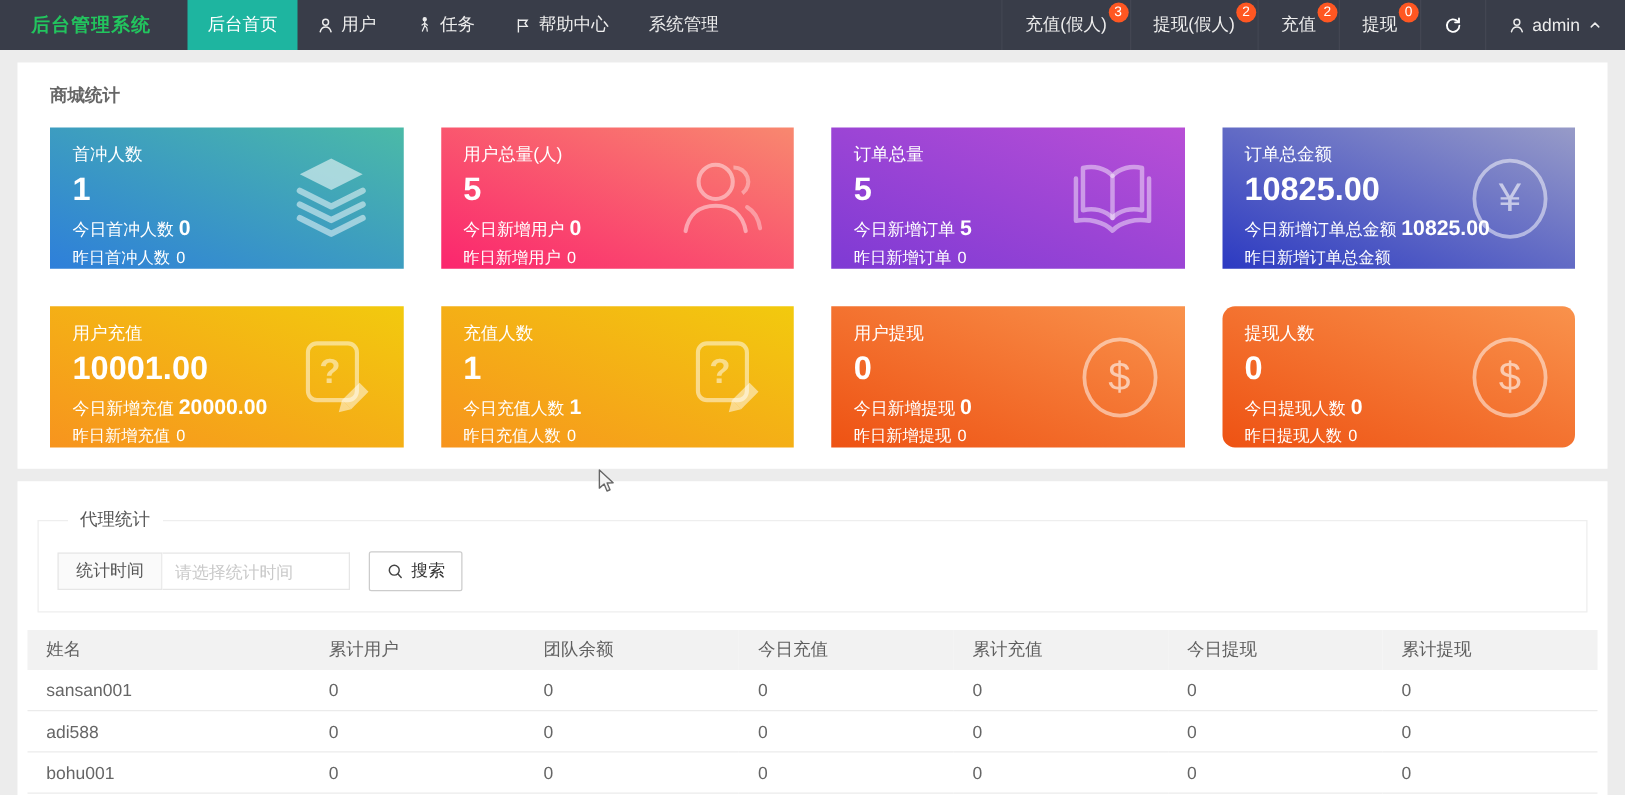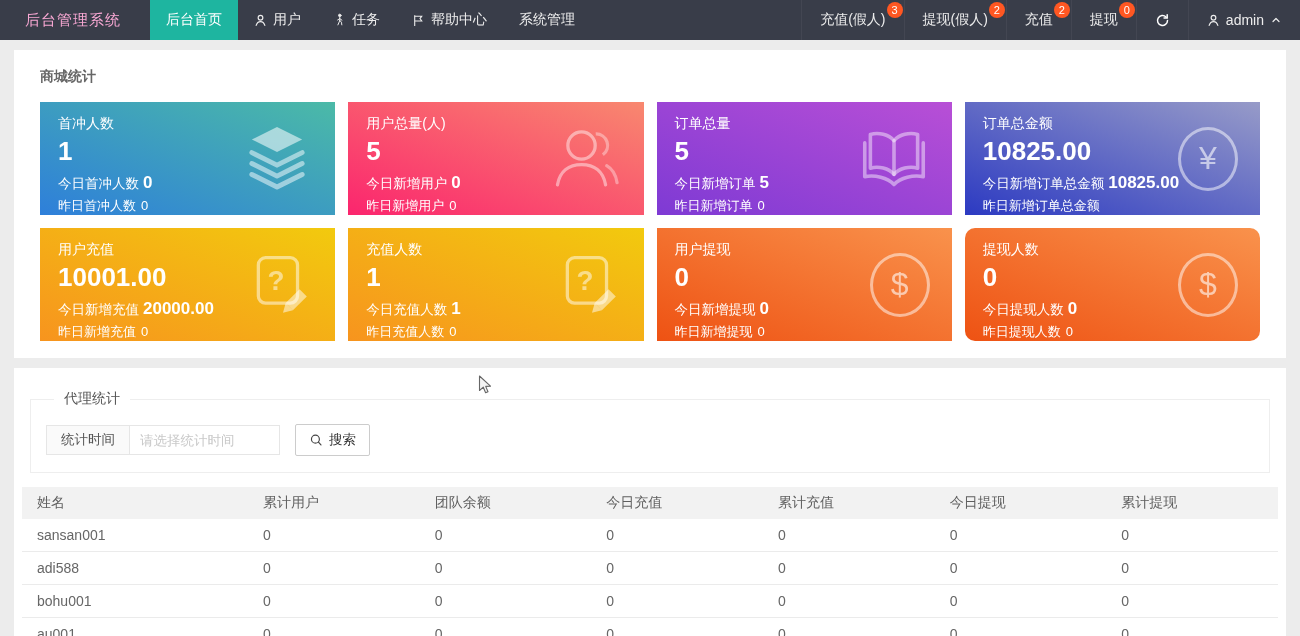--- a/index.html
+++ b/index.html
@@ -7,39 +7,39 @@
   body {
     background:#ececec;
     font-family:"Liberation Sans","DejaVu Sans",sans-serif;
     font-size:14px;
     position:relative;
   }
 
   
   .navbar { height:40px; background:#393d49; display:flex; align-items:stretch; }
   .brand { width:150px; display:flex; align-items:center; padding-left:25px;
-           color:#f9a8d4; font-size:15px; font-weight:normal; letter-spacing:1px; }
+           color:#22c55e; font-size:15px; font-weight:bold; letter-spacing:1px; }
   .menu { display:flex; align-items:stretch; }
   .nav-item { display:flex; align-items:center; gap:6px; padding:0 16px;
               color:#ededed; font-size:14px; cursor:pointer; text-decoration:none; position:relative; }
   .nav-item.active { background:#1eb5a0; color:#fff; }
   .nav-right { margin-left:auto; display:flex; align-items:stretch; }
   .nav-right .nav-item { border-left:1px solid rgba(255,255,255,0.05); padding:0 18px; }
   .badge { position:absolute; top:2px; right:1px; min-width:16px; height:16px; border-radius:9px;
            background:#ff5722; color:#fff; font-size:11px; line-height:16px; text-align:center; padding:0 4px; }
   .nic { display:flex; align-items:center; }
   .nic svg { display:block; }
 
   
   .panel { background:#fff; margin:10px 14px 0; }
   .panel-stats { padding:14px 12px 17px; }
   .section-title { color:#666; font-size:14px; padding:4px 14px 16px;font-weight:bold; }
 
   
-  .cards { display:grid; grid-template-columns:repeat(4,1fr); gap:13px; padding:0 14px; }
+  .cards { display:grid; grid-template-columns:repeat(4,1fr); gap:30px; padding:0 14px; }
   .card { position:relative; height:113px; padding:13px 18px; color:#fff; overflow:hidden; }
   .card-title { font-size:14px; margin-bottom:4px; }
   .card-value { font-size:26px; font-weight:bold; line-height:1.15; margin-bottom:3px; }
   .card-line { font-size:13.5px; line-height:1.55; }
   .card-line b { font-size:17px; font-weight:bold; margin-left:4px; }
   .card-line.sm { font-size:13px; }
   .card-line.sm span.v { margin-left:5px; }
   .card-icon { position:absolute; right:22px; top:50%; transform:translateY(-50%); }
   .coin { width:60px; height:64px; border:3px solid rgba(255,255,255,0.5); border-radius:50%;
           display:flex; align-items:center; justify-content:center;

